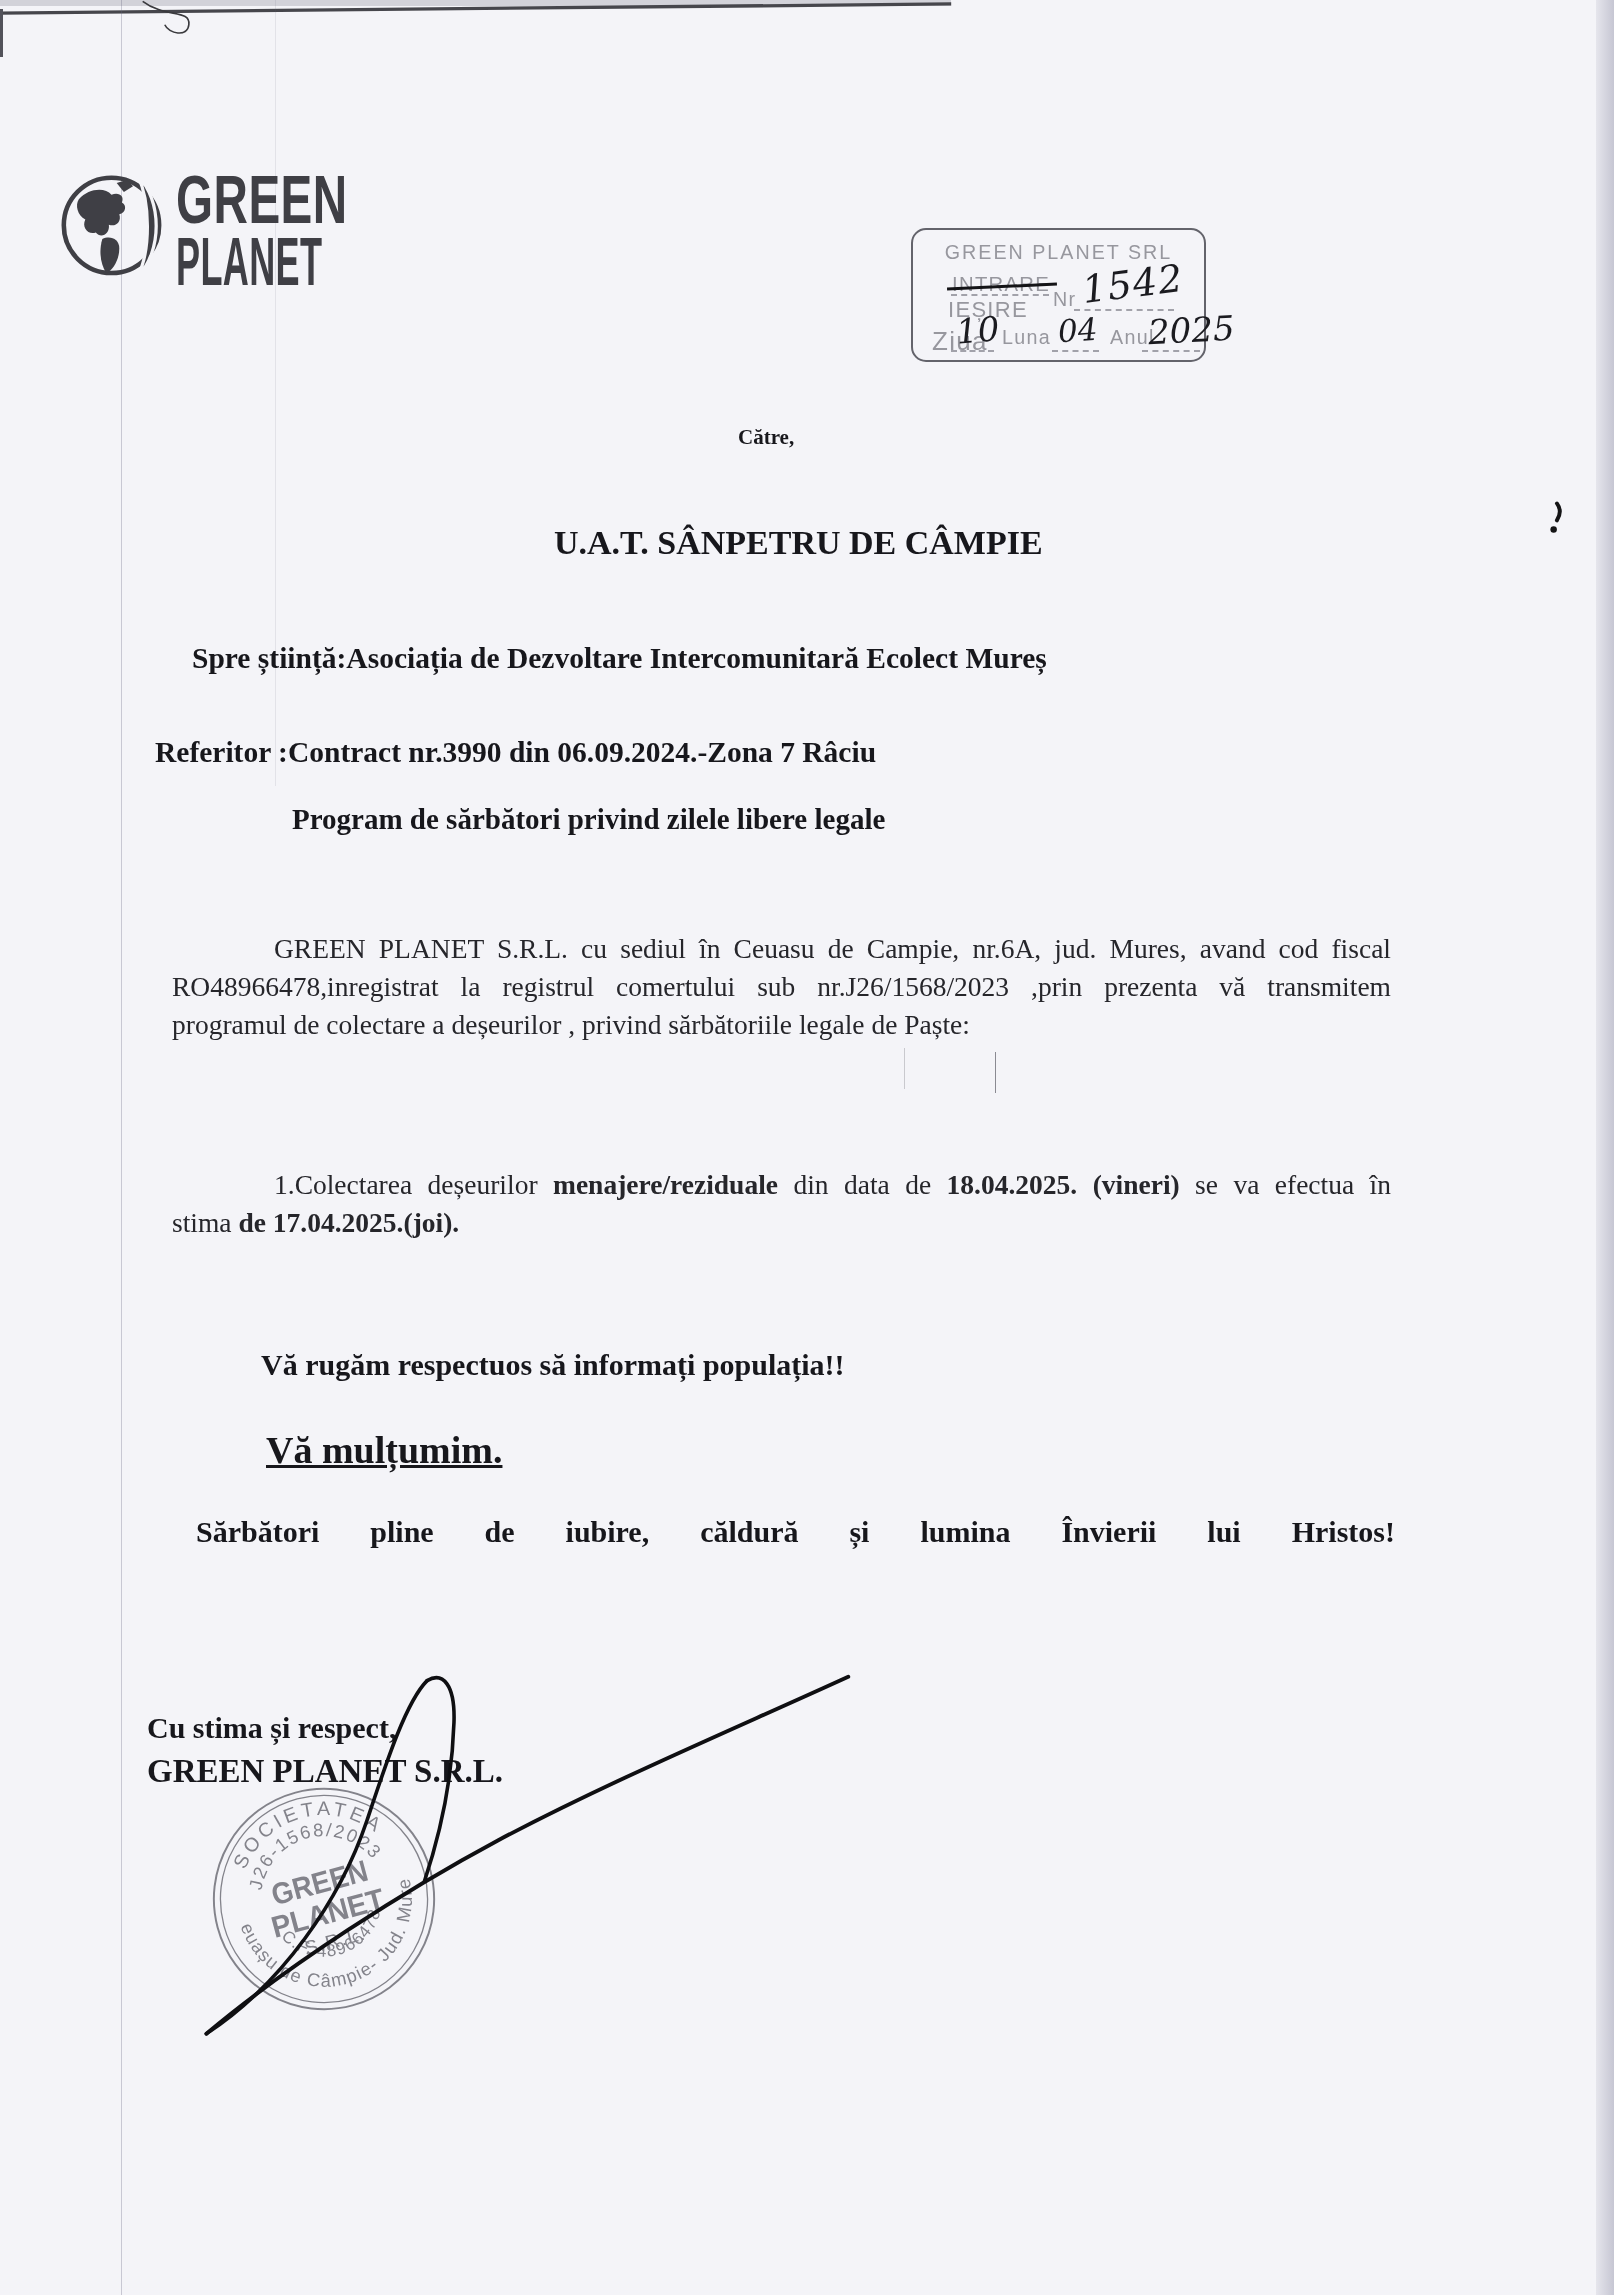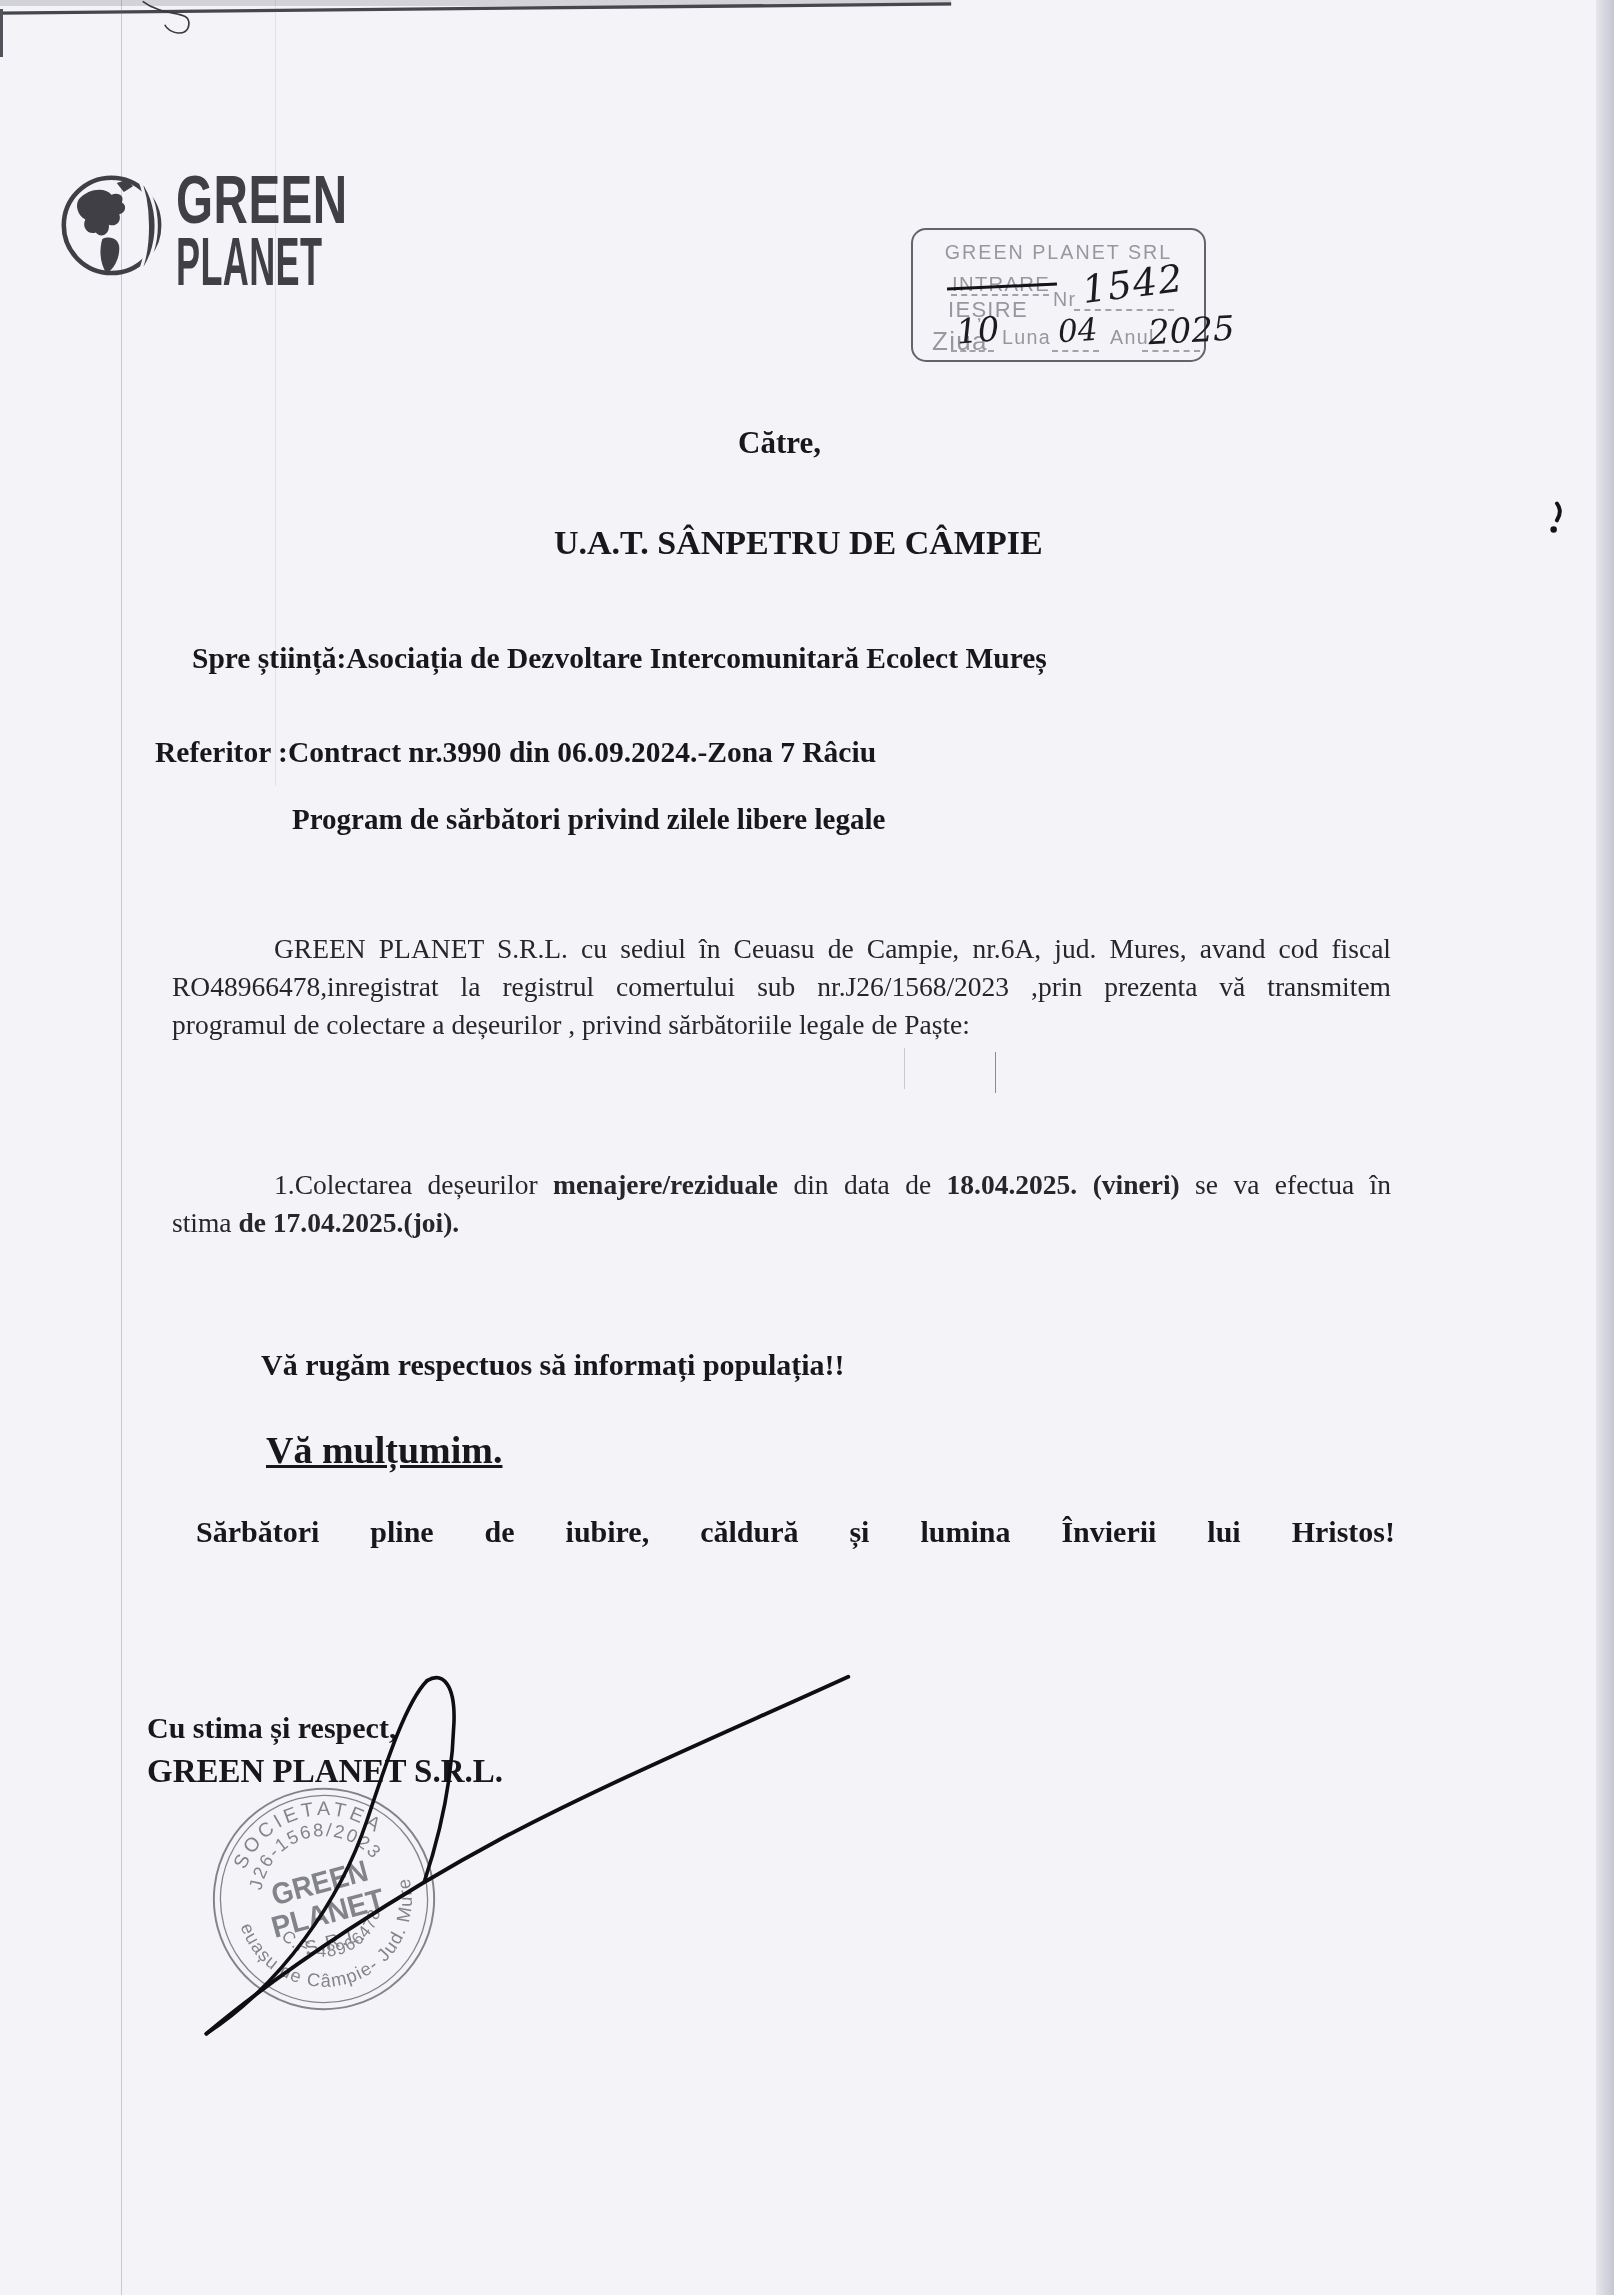--- a/index.html
+++ b/index.html
@@ -76,21 +76,21 @@
     <div class="hand" style="left:43px;top:83px;font-size:34px;transform:rotate(-5deg);">10</div>
     <div class="dash" style="left:38px;top:120px;width:43px;"></div>
     <div class="lbl" style="left:89px;top:96px;font-size:19.7px;">Luna</div>
     <div class="hand" style="left:145px;top:85px;font-size:31px;transform:rotate(-4deg);">04</div>
     <div class="dash" style="left:139px;top:120px;width:47px;"></div>
     <div class="lbl" style="left:197px;top:96px;font-size:19.7px;">Anul</div>
     <div class="hand" style="left:235px;top:83px;font-size:34px;transform:rotate(-3deg);">2025</div>
     <div class="dash" style="left:229px;top:120px;width:58px;"></div>
   </div>
 
-  <div class="abs heading" style="left:738px;top:425px;font-size:31px;">Către,</div>
+  <div class="abs heading" style="left:738px;top:425px;font-size:21px;">Către,</div>
   <div class="abs heading" style="left:192px;top:642px;font-size:29.5px;">Spre știință:Asociația de Dezvoltare Intercomunitară Ecolect Mureș</div>
   <div class="abs heading" style="left:554px;top:524px;font-size:34px;">U.A.T. SÂNPETRU DE CÂMPIE</div>
   <div class="abs heading" style="left:155px;top:736px;font-size:29.5px;">Referitor :Contract nr.3990 din 06.09.2024.-Zona 7 Râciu</div>
   <div class="abs heading" style="left:292px;top:803px;font-size:29px;">Program de sărbători privind zilele libere legale</div>
 
   <div class="abs" style="left:172px;top:930px;width:1219px;">
     <div class="bodyline jl" style="padding-left:102px;">GREEN PLANET S.R.L. cu sediul în Ceuasu de Campie, nr.6A, jud. Mures, avand cod fiscal</div>
     <div class="bodyline jl">RO48966478,inregistrat la registrul comertului sub nr.J26/1568/2023 ,prin prezenta vă transmitem</div>
     <div class="bodyline nw">programul de colectare a deșeurilor , privind sărbătoriile legale de Paște:</div>
   </div>

